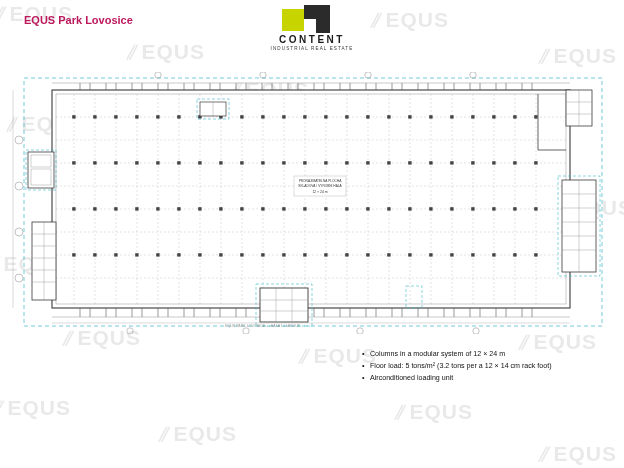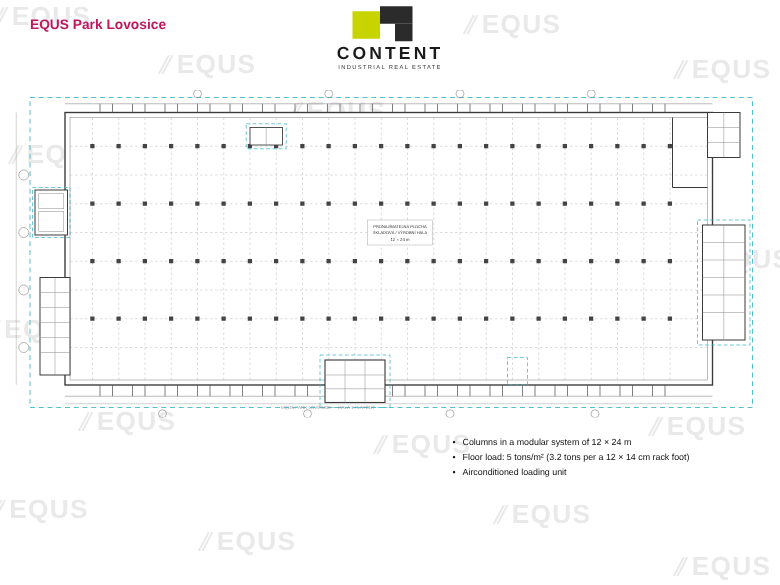--- a/index.html
+++ b/index.html
@@ -87,21 +87,21 @@
   }
   .logo-mark .sq-k2 {
     position: absolute;
     left: 34px;
     top: 14px;
     width: 14px;
     height: 14px;
     background: #2b2b2b;
   }
   .logo-word {
-    font-size: 14px;
+    font-size: 10px;
     font-weight: bold;
     letter-spacing: 2.5px;
     color: #1b1b1b;
     margin-top: 1px;
   }
   .logo-sub {
     font-size: 4.6px;
     letter-spacing: 1.1px;
     color: #3a3a3a;
     margin-top: 1px;

